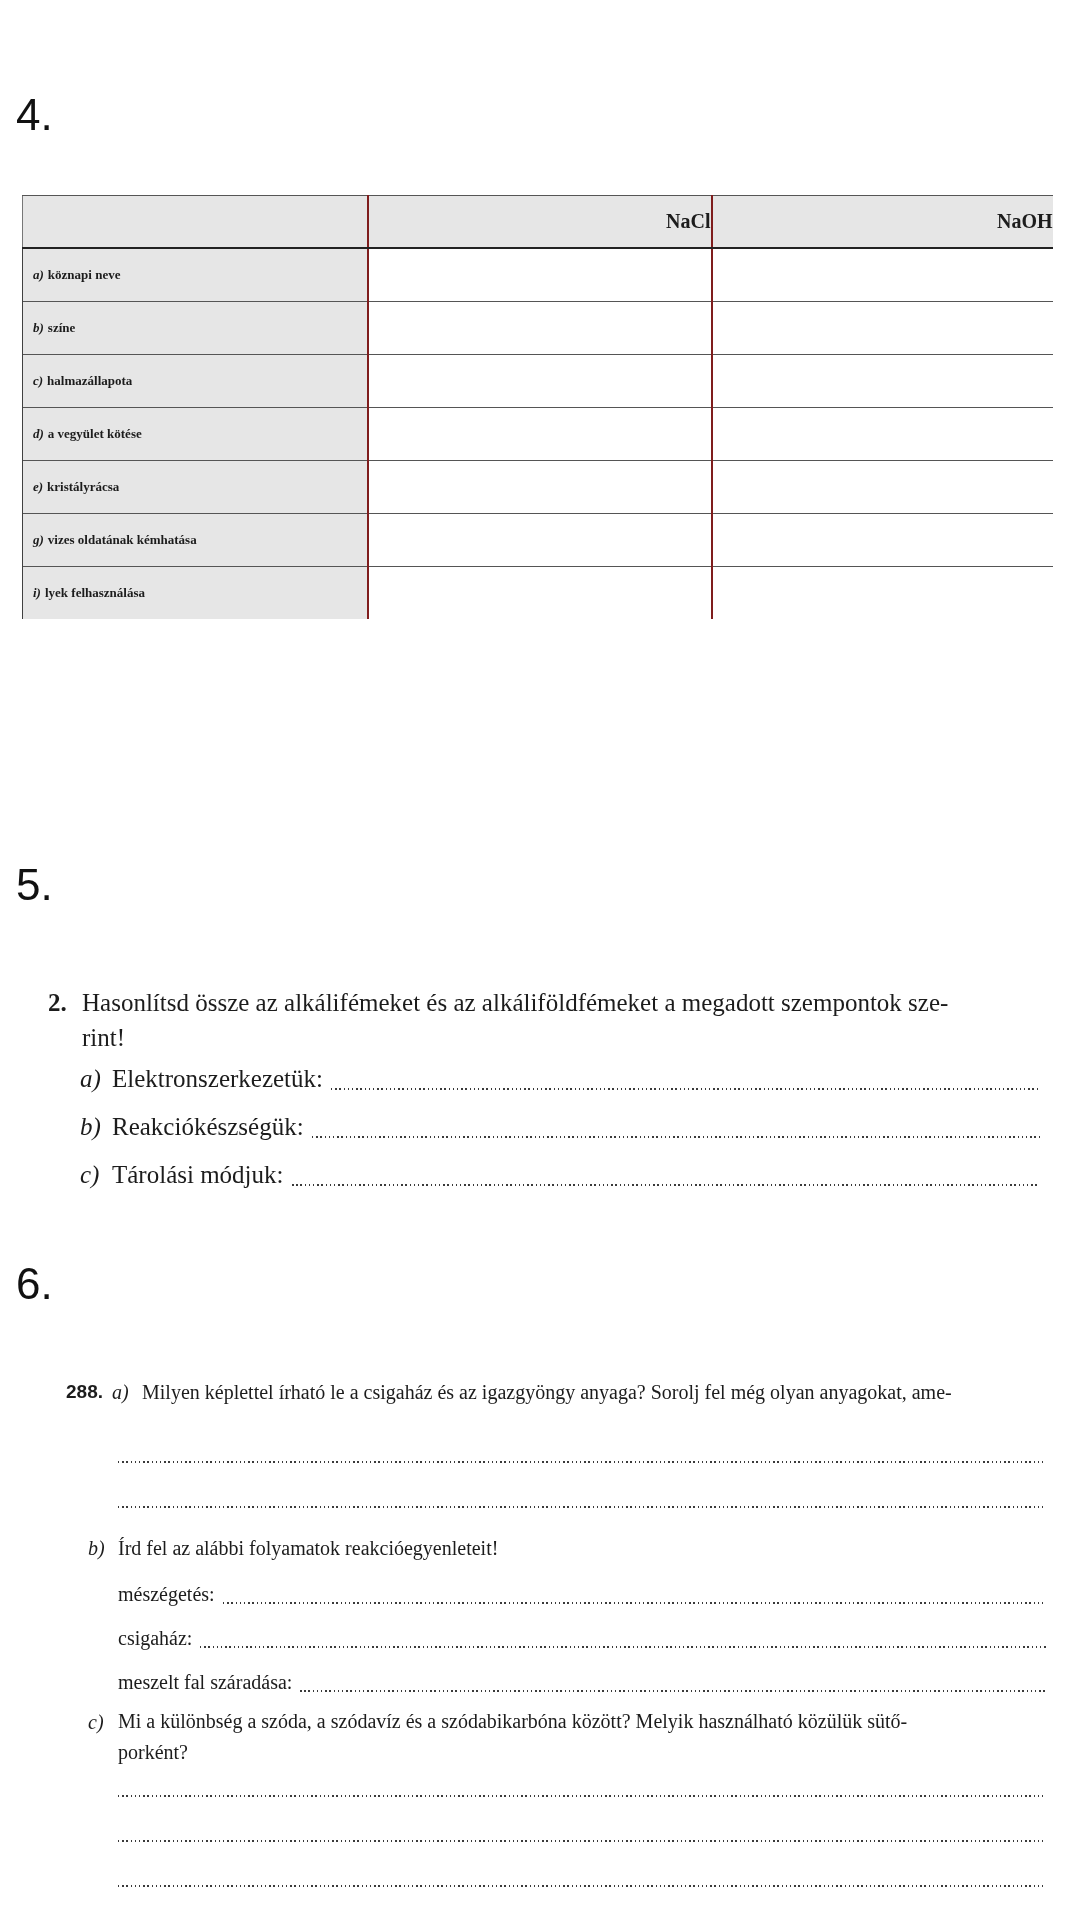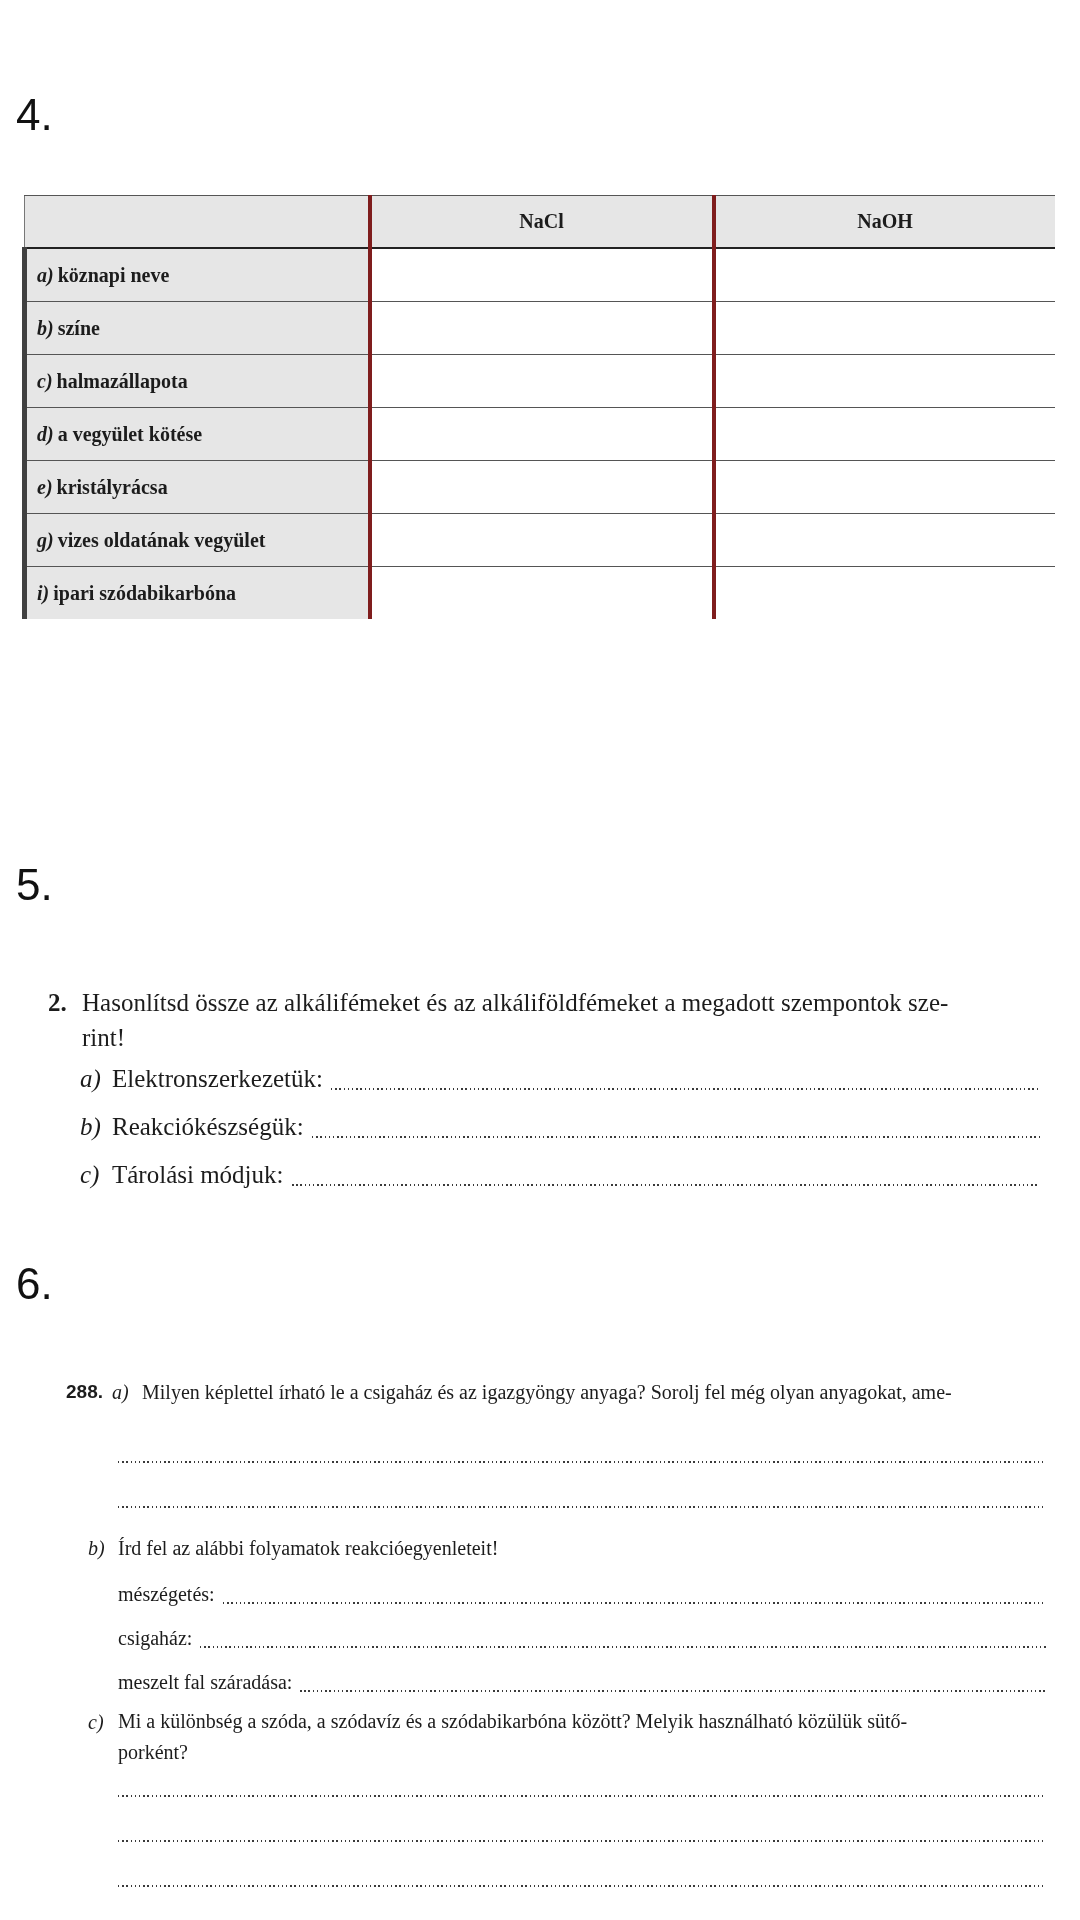--- a/index.html
+++ b/index.html
@@ -6,23 +6,23 @@
   .page{position:relative;width:1080px;height:1920px;background:#ffffff;overflow:hidden;
         font-family:"Liberation Serif",serif;color:#1c1c1c;}
   .sec-heading{position:absolute;left:16px;font-family:"Liberation Sans",sans-serif;
         font-size:44px;line-height:1;color:#111;}
   
   .cmp{position:absolute;left:22px;top:195px;width:1030px;border-collapse:collapse;table-layout:fixed;}
   .cmp th,.cmp td{padding:0 0 0 10px;border-top:1px solid #555;vertical-align:middle;}
   .cmp th{height:51px;background:#e6e6e6;font-weight:bold;font-size:20px;text-align:center;
         border-bottom:2px solid #222;padding:0;}
   .cmp td{height:52px;}
-  .cmp .label-cell{background:#e6e6e6;font-weight:bold;font-size:20px;border-left:5px solid #404040;}
+  .cmp .label-cell{background:#e6e6e6;font-weight:bold;font-size:13px;border-left:1px solid #404040;}
   .cmp .ltr{font-style:italic;font-weight:bold;padding-right:4px;}
-  .cmp .vline{border-left:4px solid #7f1d1d;}
+  .cmp .vline{border-left:2px solid #7f1d1d;text-align:right;}
   .cmp td.data-cell{background:#ffffff;border-top:1px solid #555;}
   .cmp thead th.corner{border-left:1px solid #777;}
   
   .ex-row{position:absolute;display:flex;align-items:flex-start;}
   .ex-num{font-weight:bold;flex:0 0 auto;}
   .ex-letter{font-style:italic;flex:0 0 auto;}
   .dots{height:2px;background-image:repeating-linear-gradient(to right,#3a3a3a 0 1.5px,transparent 1.5px 4.2px);}
   .fill-dots{flex:1 1 auto;align-self:flex-end;margin:0 0 5px 8px;}
   .abs-dots{position:absolute;left:118px;width:928px;}
   .s5-text{font-size:25px;line-height:35px;}
@@ -70,26 +70,26 @@
           <td class="label-cell"><span class="ltr">d)</span><span>a vegyület kötése</span></td>
           <td class="data-cell vline"></td>
           <td class="data-cell vline"></td>
         </tr>
         <tr>
           <td class="label-cell"><span class="ltr">e)</span><span>kristályrácsa</span></td>
           <td class="data-cell vline"></td>
           <td class="data-cell vline"></td>
         </tr>
         <tr>
-          <td class="label-cell"><span class="ltr">g)</span><span>vizes oldatának vegyület</span></td>
+          <td class="label-cell"><span class="ltr">g)</span><span>vizes oldatának kémhatása</span></td>
           <td class="data-cell vline"></td>
           <td class="data-cell vline"></td>
         </tr>
         <tr>
-          <td class="label-cell"><span class="ltr">i)</span><span>ipari szódabikarbóna</span></td>
+          <td class="label-cell"><span class="ltr">i)</span><span>lyek felhasználása</span></td>
           <td class="data-cell vline"></td>
           <td class="data-cell vline"></td>
         </tr>
       </tbody>
   </table>
 
   <div class="sec-heading" style="top:863px;">5.</div>
 
   <div class="ex-row s5-text" style="left:48px;top:985px;width:1000px;">
     <div class="ex-num" style="width:34px;">2.</div>

